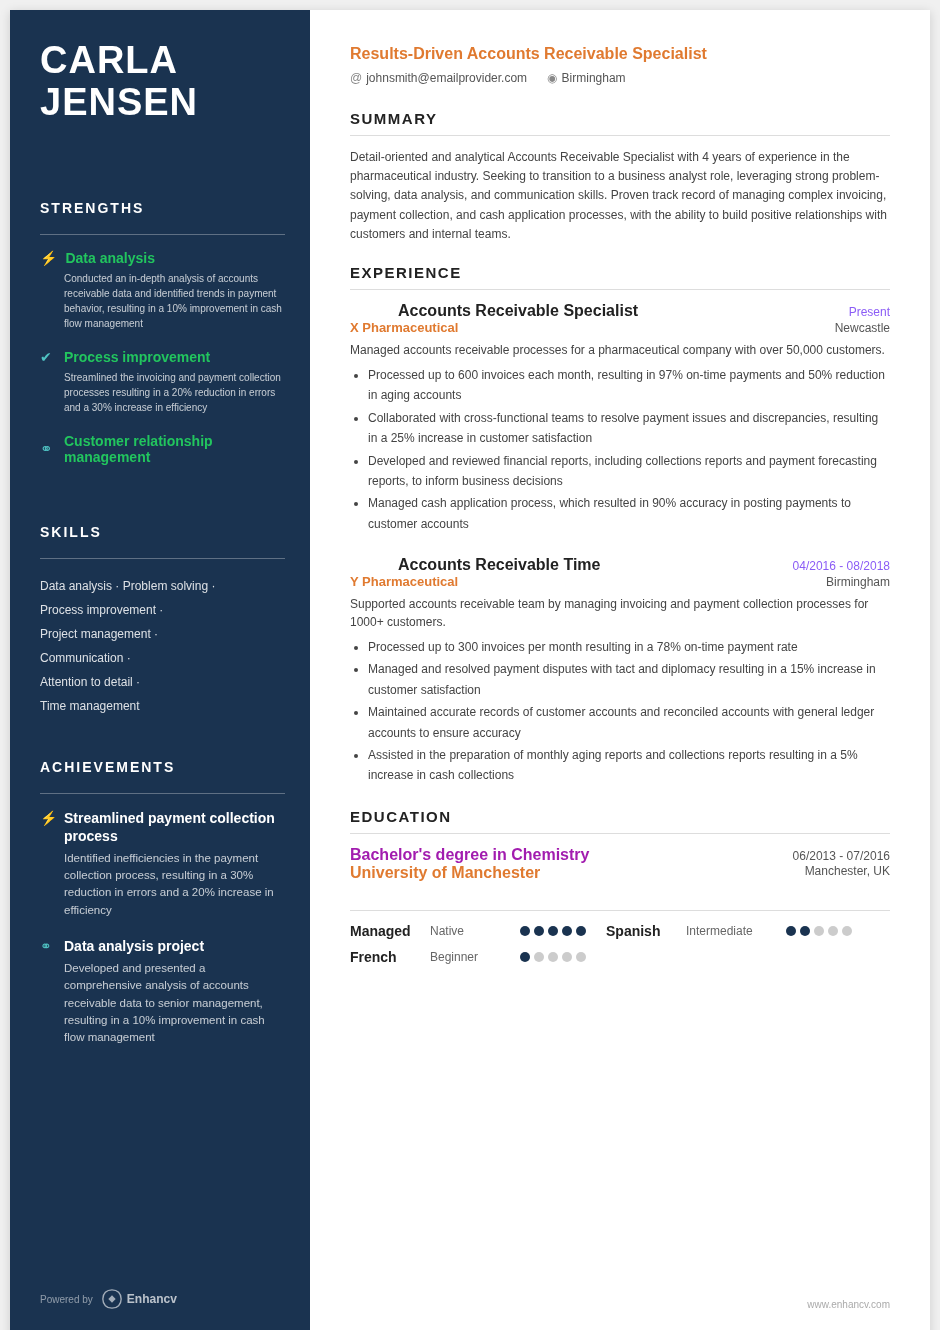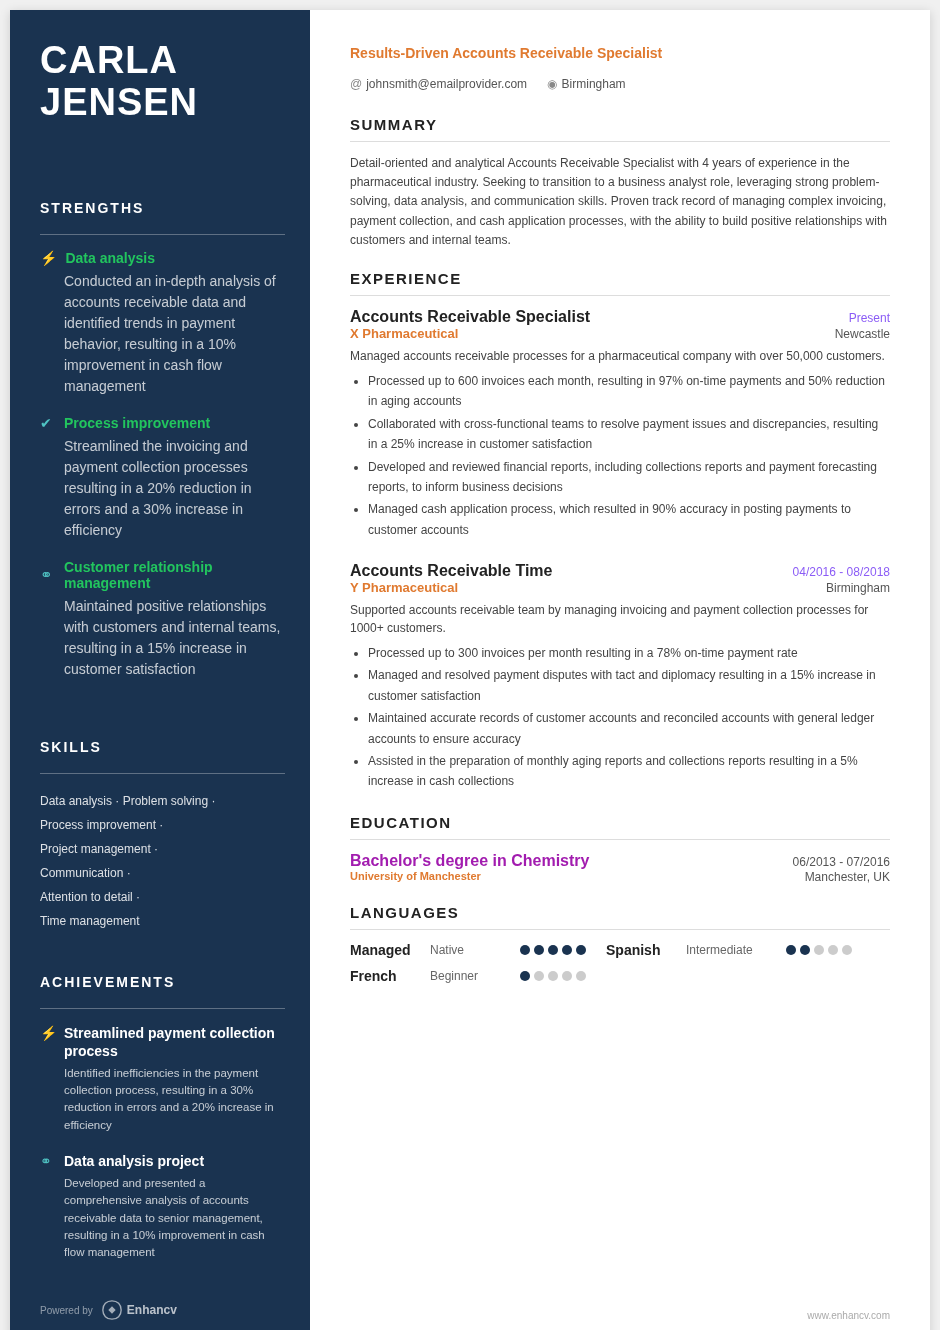--- a/index.html
+++ b/index.html
@@ -65,21 +65,21 @@
       color: #4fc3c3;
       font-size: 14px;
       min-width: 16px;
     }
     .strength-title {
       font-size: 14px;
       font-weight: 700;
       color: #22c55e;
     }
     .strength-desc {
-      font-size: 14px;
+      font-size: 10px;
       color: rgba(255,255,255,0.75);
       line-height: 1.5;
       padding-left: 24px;
     }
     .skills-list {
       font-size: 12px;
       color: rgba(255,255,255,0.85);
       line-height: 2;
     }
     .achievement-item {
@@ -137,24 +137,24 @@
     .main {
       flex: 1;
       padding: 35px 40px 30px 40px;
       display: flex;
       flex-direction: column;
     }
     .main-header {
       margin-bottom: 25px;
     }
     .main-title {
-      font-size: 14px;
+      font-size: 16px;
       font-weight: 700;
       color: #e07a30;
-      margin-bottom: 16px;
+      margin-bottom: 8px;
     }
     .main-contact {
       display: flex;
       gap: 20px;
       font-size: 12px;
       color: #555;
       align-items: center;
     }
     .contact-item {
       display: flex;
@@ -184,20 +184,21 @@
       line-height: 1.6;
       margin-bottom: 20px;
     }
     .exp-entry {
       margin-bottom: 22px;
     }
     .exp-header-row {
       display: flex;
       justify-content: space-between;
       align-items: baseline;
+      margin-left: 48px;
     }
     .exp-job-title {
       font-size: 16px;
       font-weight: 700;
       color: #222;
     }
     .exp-date {
       font-size: 12px;
       color: #8b5cf6;
     }
@@ -246,21 +247,21 @@
     }
     .edu-date {
       font-size: 12px;
       color: #555;
     }
     .edu-school-row {
       display: flex;
       justify-content: space-between;
     }
     .edu-school {
-      font-size: 11px;
+      font-size: 16px;
       font-weight: 700;
       color: #e07a30;
     }
     .edu-location {
       font-size: 12px;
       color: #555;
     }
     .languages-section {
       margin-top: 5px;
     }
@@ -348,21 +349,20 @@
           <span class="strength-title">Process improvement</span>
         </div>
         <p class="strength-desc">Streamlined the invoicing and payment collection processes resulting in a 20% reduction in errors and a 30% increase in efficiency</p>
       </div>
 
       <div class="strength-item">
         <div class="strength-header">
           <span class="strength-icon" style="font-size:15px;">⚭</span>
           <span class="strength-title">Customer relationship management</span>
         </div>
-        <p class="strength-desc">Maintained positive relationships with customers and internal teams, resulting in a 15% increase in customer satisfaction</p>
       </div>
     </div>
 
     <div class="sidebar-section-title">SKILLS</div>
     <div class="skills-list">
       <div>Data analysis · Problem solving ·</div>
       <div>Process improvement ·</div>
       <div>Project management ·</div>
       <div>Communication ·</div>
       <div>Attention to detail ·</div>
@@ -473,21 +473,20 @@
           <span class="edu-date">06/2013 - 07/2016</span>
         </div>
         <div class="edu-school-row">
           <span class="edu-school">University of Manchester</span>
           <span class="edu-location">Manchester, UK</span>
         </div>
       </div>
     </div>
 
     <div class="languages-section">
-      <div class="main-section-title">LANGUAGES</div>
       <hr class="section-divider">
 
       <div class="lang-row">
         <span class="lang-name">Managed</span>
         <span class="lang-level">Native</span>
         <div class="lang-dots">
           <span class="dot dot-filled"></span>
           <span class="dot dot-filled"></span>
           <span class="dot dot-filled"></span>
           <span class="dot dot-filled"></span>

